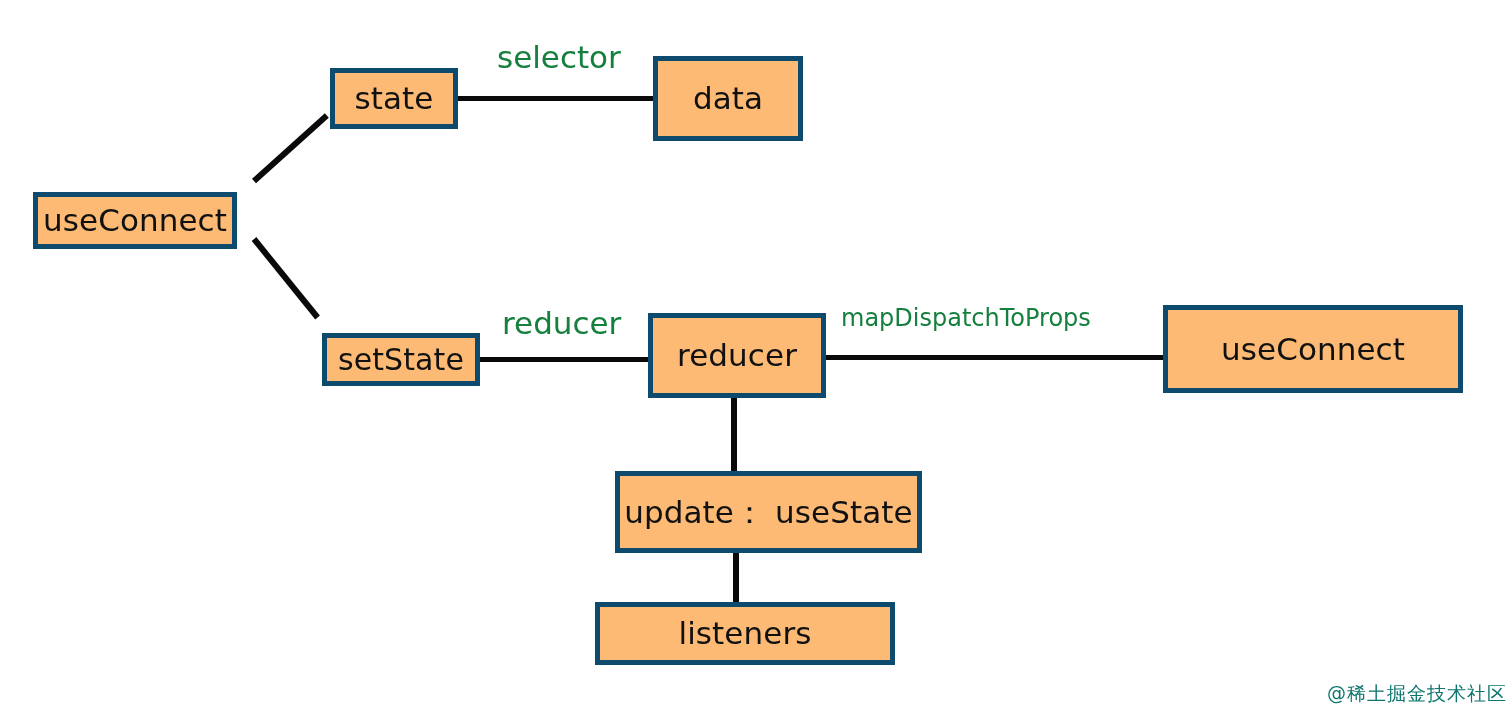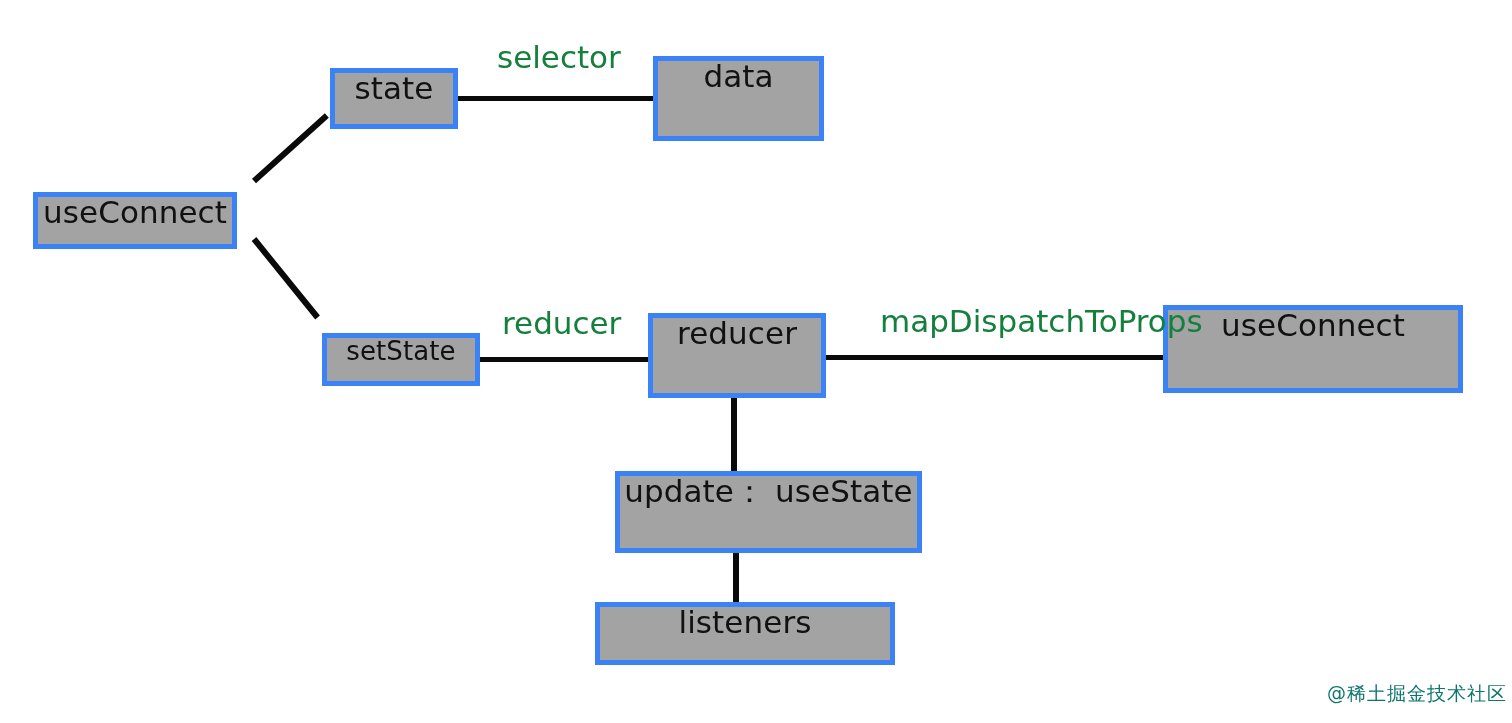--- a/index.html
+++ b/index.html
@@ -12,24 +12,24 @@
     position: relative;
     width: 1512px;
     height: 723px;
     background: #ffffff;
     overflow: hidden;
     font-family: "DejaVu Sans", "Liberation Sans", sans-serif;
   }
   .node {
     position: absolute;
     box-sizing: border-box;
-    background: #a3a3a3;
-    border: 5px solid #3b82f6;
+    background: #fdba74;
+    border: 5px solid #0c4a6e;
     display: flex;
-    align-items: flex-start;
+    align-items: center;
     justify-content: center;
     color: #111111;
     line-height: 1;
     white-space: nowrap;
     z-index: 3;
   }
   .node-label {
     display: block;
     font-weight: 400;
     letter-spacing: 0.1px;
@@ -85,26 +85,26 @@
   <div class="link link-v" style="left:733px; top:534px; width:6px; height:72px;"></div>
 
   <div class="node" style="left:33px; top:192px; width:204px; height:57px;">
     <span class="node-label" style="font-size:31px;">useConnect</span>
   </div>
 
   <div class="node" style="left:330px; top:68px; width:128px; height:61px;">
     <span class="node-label" style="font-size:31px;">state</span>
   </div>
 
-  <div class="node" style="left:653px; top:56px; width:171px; height:85px;">
+  <div class="node" style="left:653px; top:56px; width:150px; height:85px;">
     <span class="node-label" style="font-size:31px;">data</span>
   </div>
 
   <div class="node" style="left:322px; top:333px; width:158px; height:53px;">
-    <span class="node-label" style="font-size:26px;">setState</span>
+    <span class="node-label" style="font-size:30px;">setState</span>
   </div>
 
   <div class="node" style="left:648px; top:313px; width:178px; height:85px;">
     <span class="node-label" style="font-size:31px;">reducer</span>
   </div>
 
   <div class="node" style="left:1163px; top:305px; width:300px; height:88px;">
     <span class="node-label" style="font-size:31px;">useConnect</span>
   </div>
 
@@ -113,17 +113,17 @@
   </div>
 
   <div class="node" style="left:595px; top:602px; width:300px; height:63px;">
     <span class="node-label" style="font-size:31px;">listeners</span>
   </div>
 
   <div class="edge-label" style="left:497px; top:42px; font-size:31px;">selector</div>
 
   <div class="edge-label" style="left:502px; top:308px; font-size:31px;">reducer</div>
 
-  <div class="edge-label" style="left:880px; top:306px; font-size:31px;">mapDispatchToProps</div>
+  <div class="edge-label" style="left:841px; top:306px; font-size:24px;">mapDispatchToProps</div>
 
   <div class="watermark" style="left:1327px; top:681px;">@稀土掘金技术社区</div>
 
 </div>
 
 </body></html>

